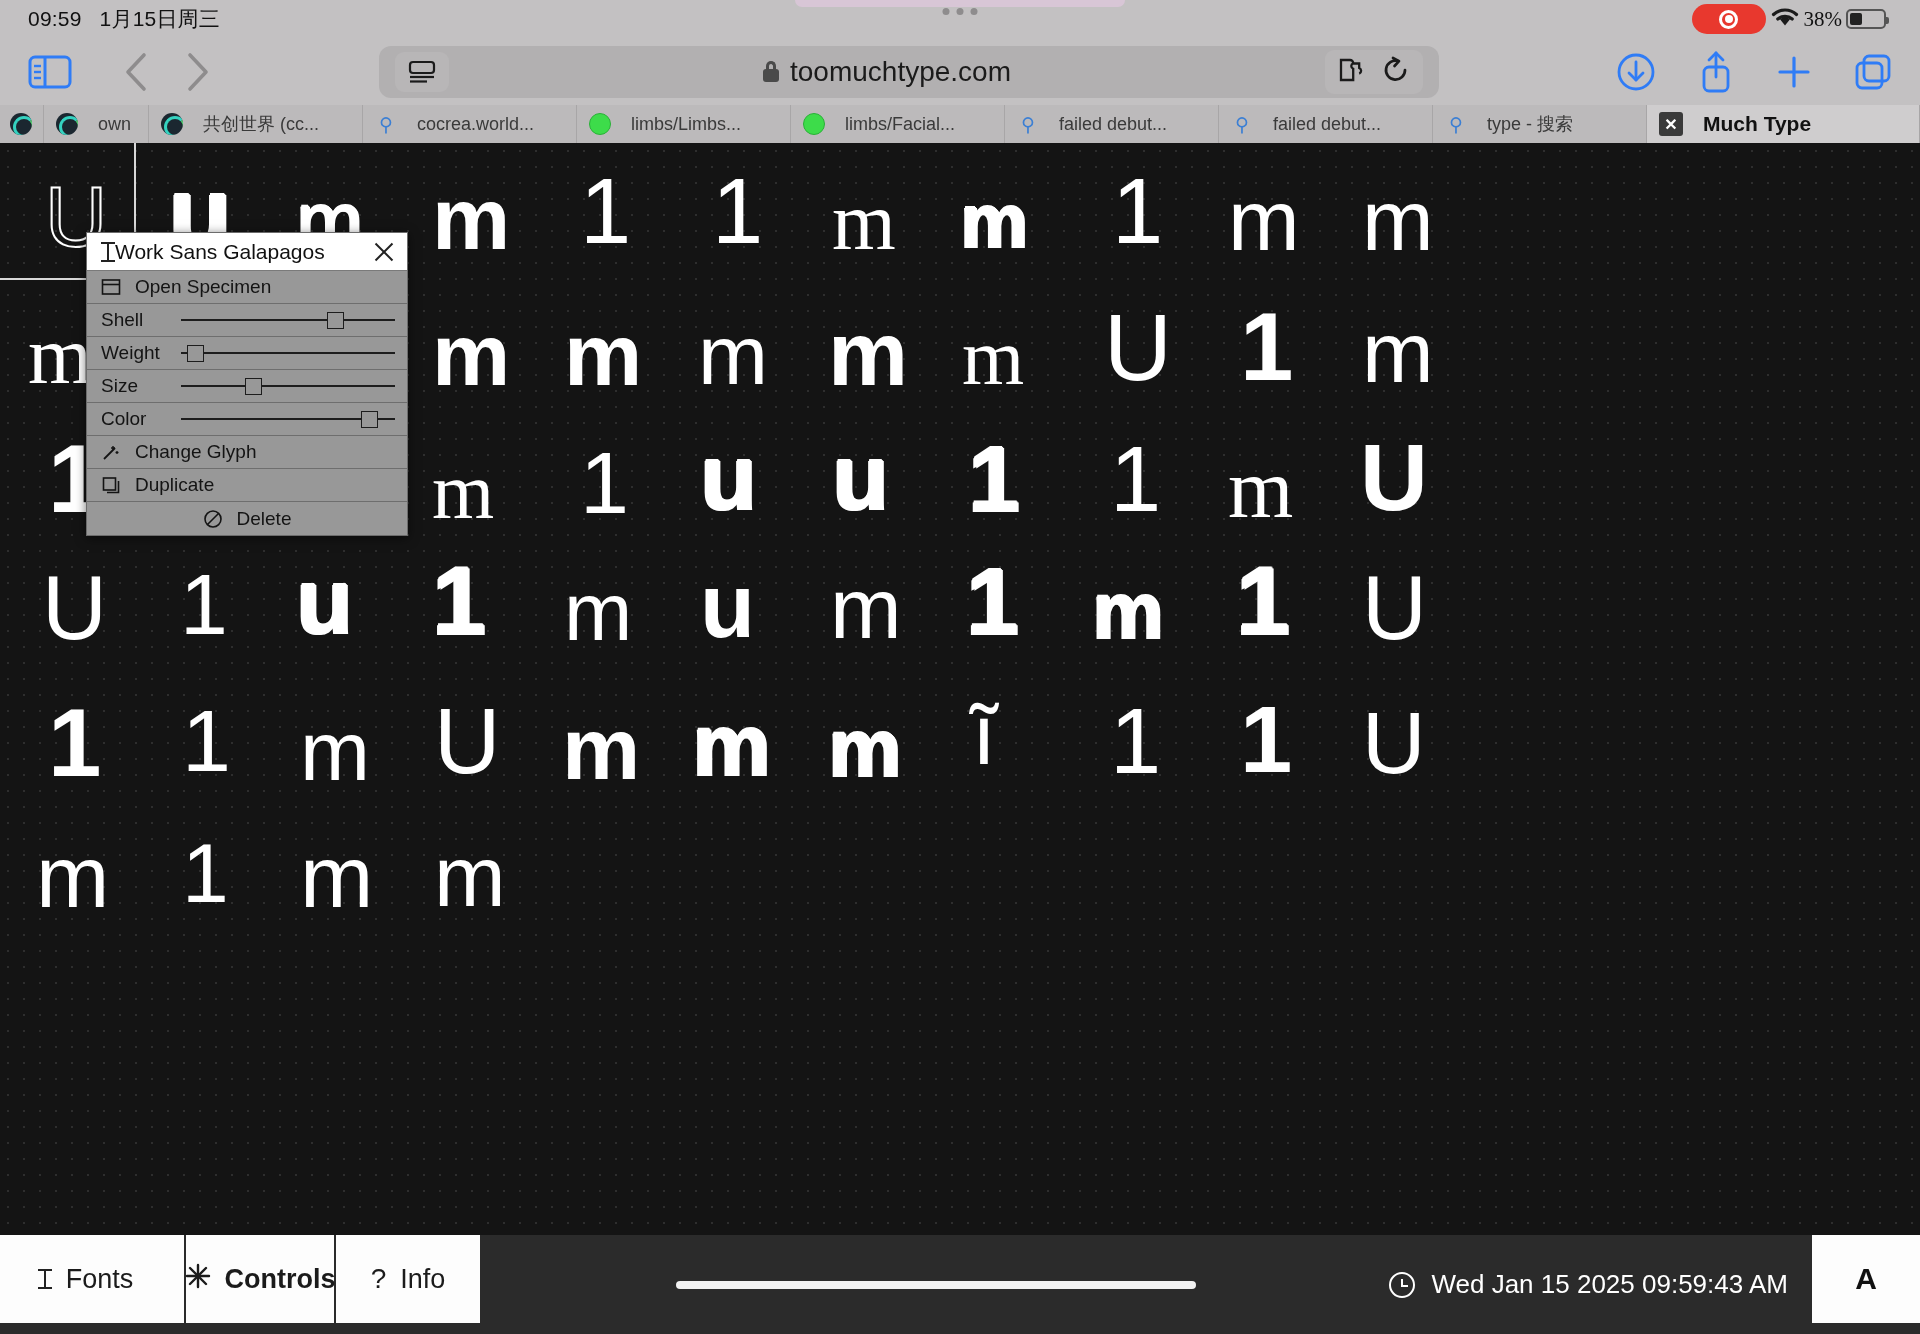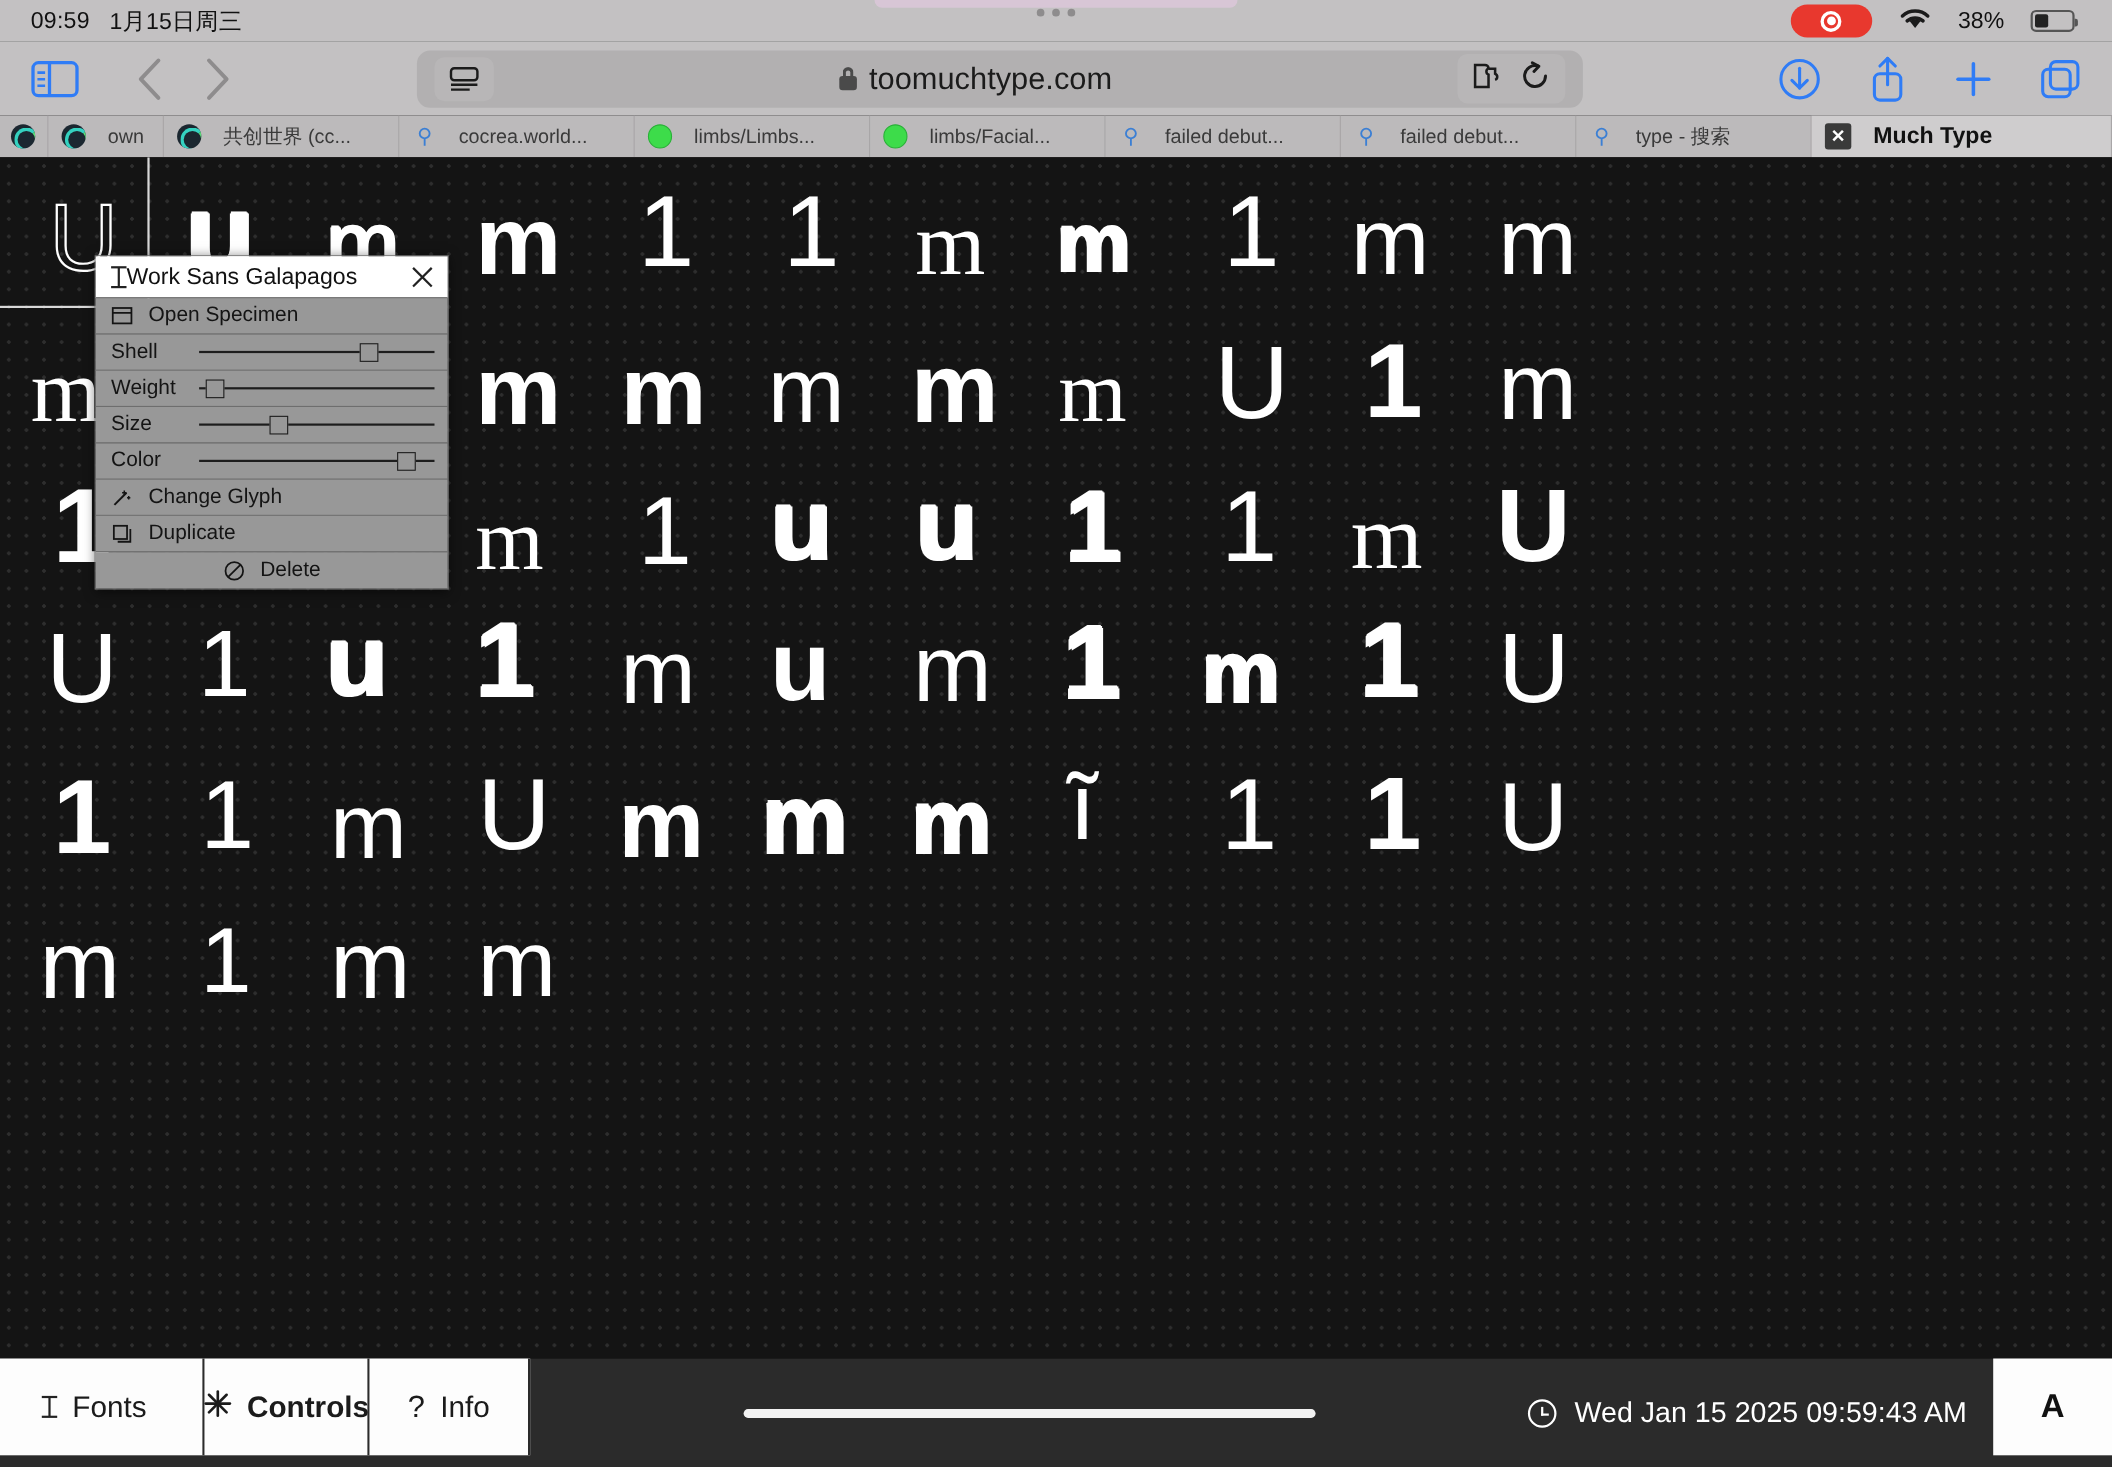--- a/index.html
+++ b/index.html
@@ -11,21 +11,21 @@
   #root { position: relative; width: 1920px; height: 1334px; }
 
   
   .statusbar {
     position: absolute; top: 0; left: 0; width: 1920px; height: 38px;
     background: #c3c1c2; display: flex; align-items: center;
     justify-content: space-between; padding: 0 22px;
   }
   .status-left { display: flex; align-items: center; gap: 18px; color: #111;
     font-size: 21px; letter-spacing: .2px; padding-left: 6px; }
-  .status-right { display: flex; align-items: center; gap: 24px; padding-right: 12px; }
+  .status-right { display: flex; align-items: center; gap: 4px; padding-right: 12px; font-family: Liberation Serif, serif; }
   .rec-pill {
     width: 74px; height: 30px; border-radius: 15px; background: #e8382e;
     display: flex; align-items: center; justify-content: center;
   }
   .rec-ring { width: 19px; height: 19px; border-radius: 50%; border: 3px solid #fff;
     display: flex; align-items: center; justify-content: center; }
   .rec-dot { width: 8px; height: 8px; border-radius: 50%; background: #fff; }
   .batt-text { font-size: 21px; color: #111; }
   .batt {
     width: 40px; height: 20px; border: 2px solid #555; border-radius: 5px;

